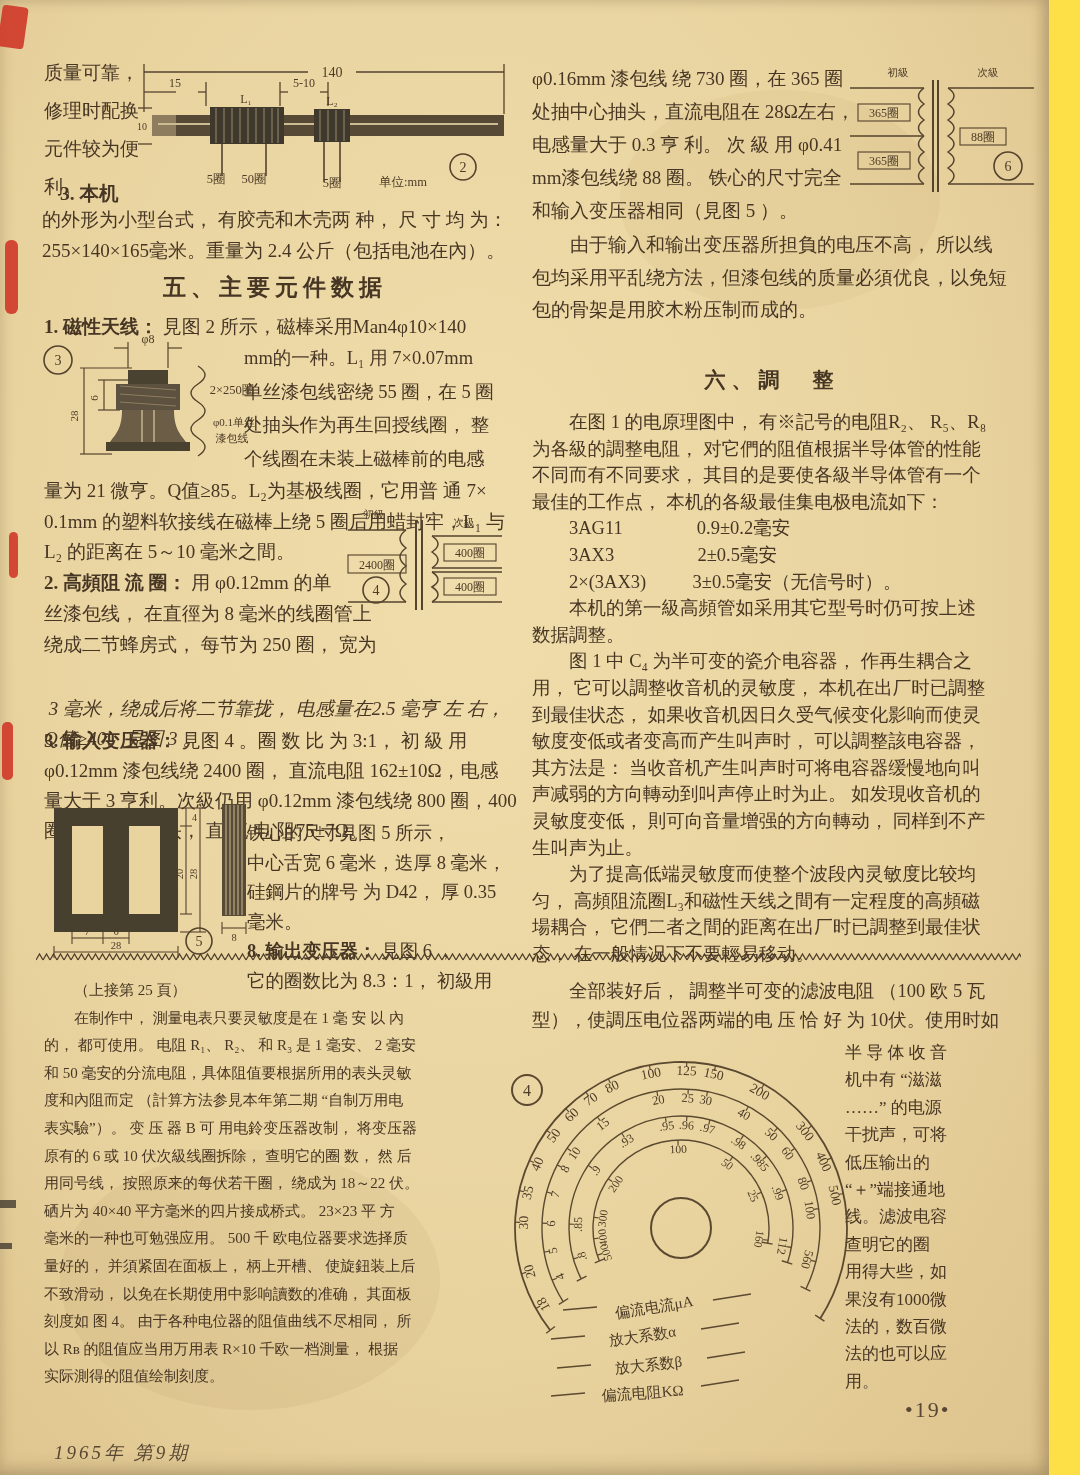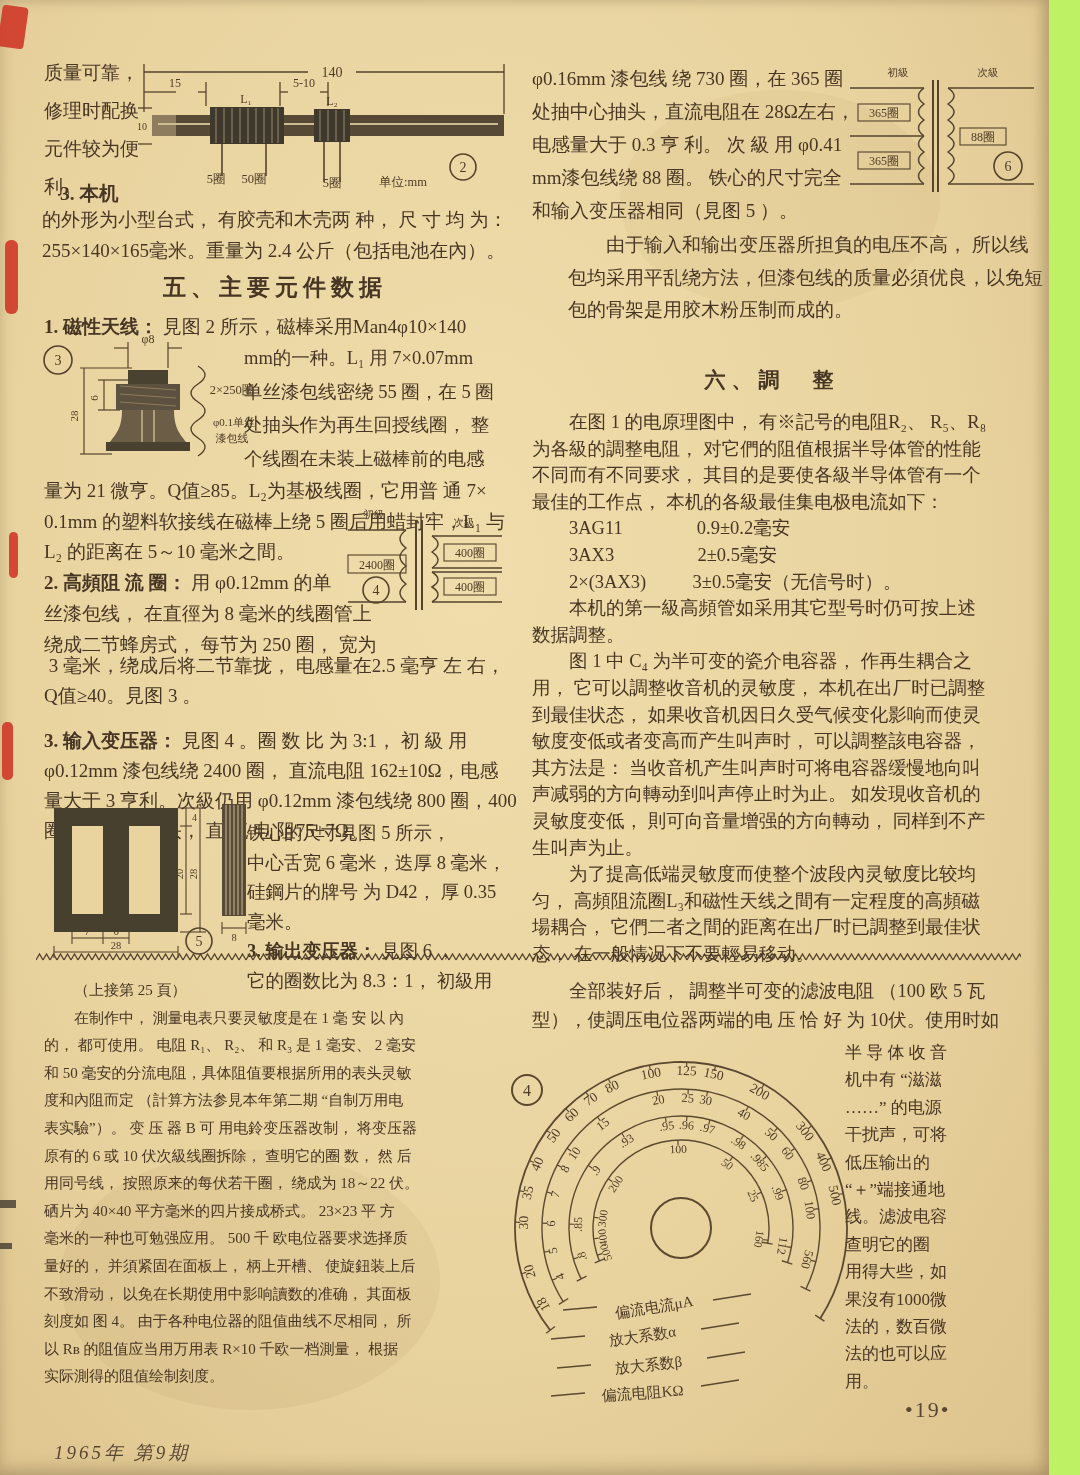--- a/index.html
+++ b/index.html
@@ -1,16 +1,16 @@
 <!DOCTYPE html>
 <html><head>
 <meta charset="utf-8">
 <style>
   html,body{margin:0;padding:0;background:#c9c9cb;}
-  #page{position:relative;width:1080px;height:1475px;overflow:hidden;background:#bef264;
+  #page{position:relative;width:1080px;height:1475px;overflow:hidden;background:#fde047;
         font-family:"Liberation Serif","DejaVu Serif",serif;color:#473624;}
   #paper{position:absolute;left:0;top:0;width:1049px;height:1475px;
          background:radial-gradient(ellipse at 45% 38%, #efddab 0%, #e9d4a0 55%, #ddc28c 100%);
          box-shadow:inset -6px 0 14px rgba(90,70,40,.25), inset 0 -8px 16px rgba(90,70,40,.18);}
   .stain{position:absolute;border-radius:50%;pointer-events:none;}
   .block{position:absolute;}
   .tl{white-space:pre;display:block;}
   .b{font-weight:bold;}
   .red-mark{position:absolute;background:#cf3425;opacity:.88;}
   .dark-mark{position:absolute;background:#433c30;opacity:.8;}
@@ -18,26 +18,26 @@
   .sk{stroke:#54432d;fill:none;}
   
   #intro-side{left:44px;top:54px;width:156px;font-size:19px;line-height:38px;}
   #item3{left:60px;top:180px;font-size:19.5px;font-family:Liberation Serif, serif;}
   #intro-full{left:42px;top:204px;width:480px;font-size:19px;line-height:31px;}
   #h5{left:40px;top:272px;width:470px;font-size:23px;font-weight:bold;letter-spacing:5px;text-align:center;}
   #sec1-first{left:44px;top:314px;font-size:19px;}
   #sec1-wrap{left:244px;top:342px;width:270px;font-size:18.5px;line-height:33.5px;}
   #sec1-full{left:44px;top:476px;width:480px;font-size:19px;line-height:30.5px;}
   #sec2-wrap{left:44px;top:567px;width:300px;font-size:19px;line-height:31px;}
-  #sec2-full{left:44px;top:651px;width:480px;font-size:19px;line-height:30px;}
+  #sec2-full{left:44px;top:694px;width:480px;font-size:19px;line-height:30px;font-style:italic;}
   #sec3-full{left:44px;top:719px;width:480px;font-size:19px;line-height:30px;margin-top:7px;}
   #sec4-wrap{left:247px;top:819px;width:266px;font-size:18.5px;line-height:29.5px;}
   #zigzag{left:36px;top:952px;}
   #r1-wrap{left:532px;top:62px;width:485px;font-size:19px;line-height:33px;}
-  #r1-full{left:532px;top:229px;width:485px;font-size:19px;line-height:32.5px;margin-left:36px;}
+  #r1-full{left:532px;top:229px;width:485px;font-size:19px;line-height:32.5px;}
   #h6{left:532px;top:366px;width:480px;font-size:21px;font-weight:bold;letter-spacing:6px;text-align:center;}
   #r2{left:532px;top:409px;width:487px;font-size:18.5px;line-height:26.6px;}
   #bl{left:44px;top:977px;width:480px;font-size:15px;line-height:27.6px;}
   #br-full{left:532px;top:977px;width:487px;font-size:18.5px;line-height:29px;}
   #br-narrow{left:845px;top:1039px;width:175px;font-size:17px;line-height:27.4px;}
   #footer-left{left:54px;top:1440px;font-size:19px;font-style:italic;letter-spacing:3px;color:#584733;}
   #footer-right{left:905px;top:1397px;font-size:22px;letter-spacing:2px;color:#584733;}
   #fig2{left:136px;top:56px;}
   #fig3{left:36px;top:332px;}
   #fig4{left:336px;top:506px;}
@@ -273,21 +273,21 @@
     <text x="198" y="147" font-size="10.5" text-anchor="middle">8</text>
     <circle cx="163" cy="147" r="13" class="sk" stroke-width="1.6"></circle>
     <text x="163" y="152" font-size="14" text-anchor="middle">5</text>
   </svg>
 
   <div class="block" id="sec4-wrap">
       <div class="tl"><span>铁心的尺寸見图 5 所示，</span></div>
       <div class="tl"><span>中心舌宽 6 毫米，迭厚 8 毫米，</span></div>
       <div class="tl"><span>硅鋼片的牌号 为 D42， 厚 0.35</span></div>
       <div class="tl"><span>毫米。</span></div>
-      <div class="tl"><span class="b">3. 输出变压器：</span><span> 見图 6 ，</span></div>
+      <div class="tl"><span class="b">8. 输出变压器：</span><span> 見图 6 ，</span></div>
       <div class="tl"><span>它的圈数比为 8.3：1， 初級用</span></div>
     </div>
 
   <svg class="block" id="zigzag" width="985" height="10">
     <defs>
         <pattern id="zz" width="7" height="10" patternUnits="userSpaceOnUse">
       <path d="M0 8 L3.5 2 L7 8" stroke="#4e3e28" stroke-width="1.3" fill="none"></path>
     </pattern>
       </defs>
     <rect width="985" height="10" fill="url(#zz)"></rect>

